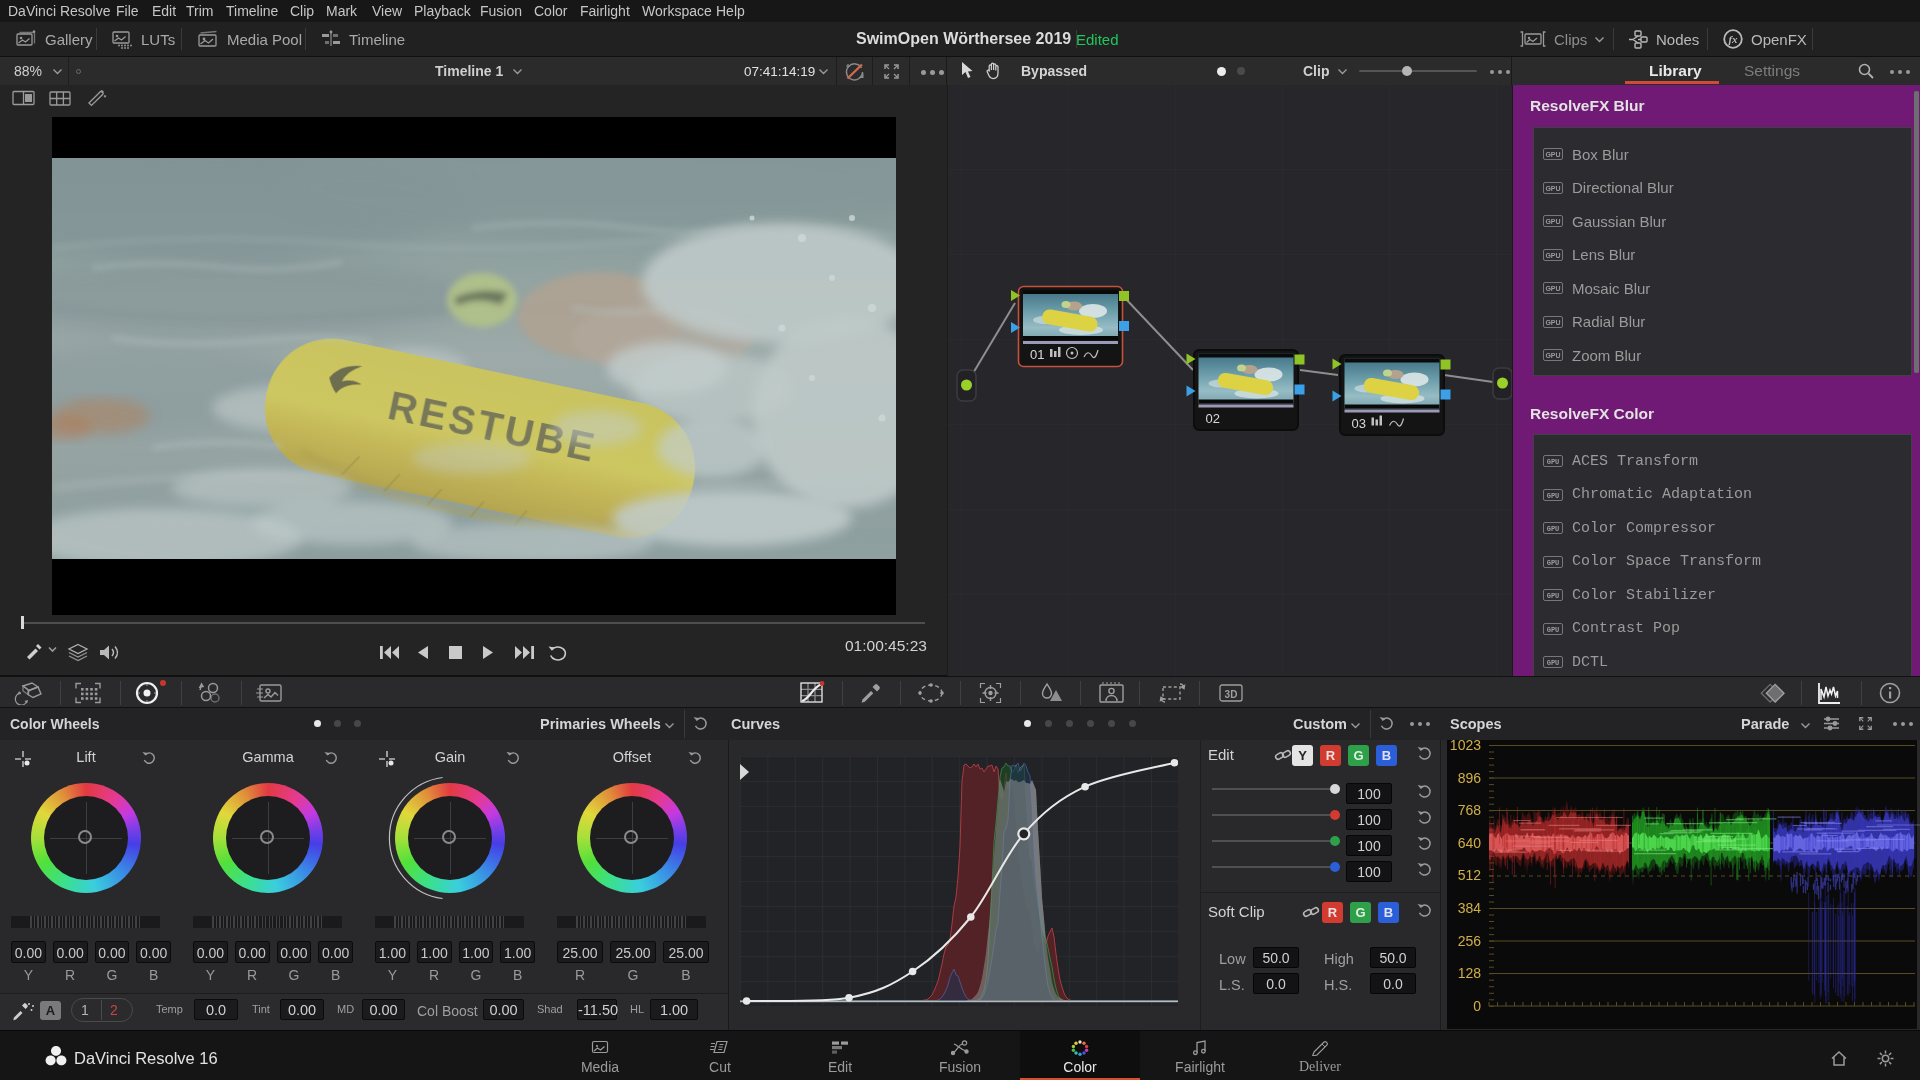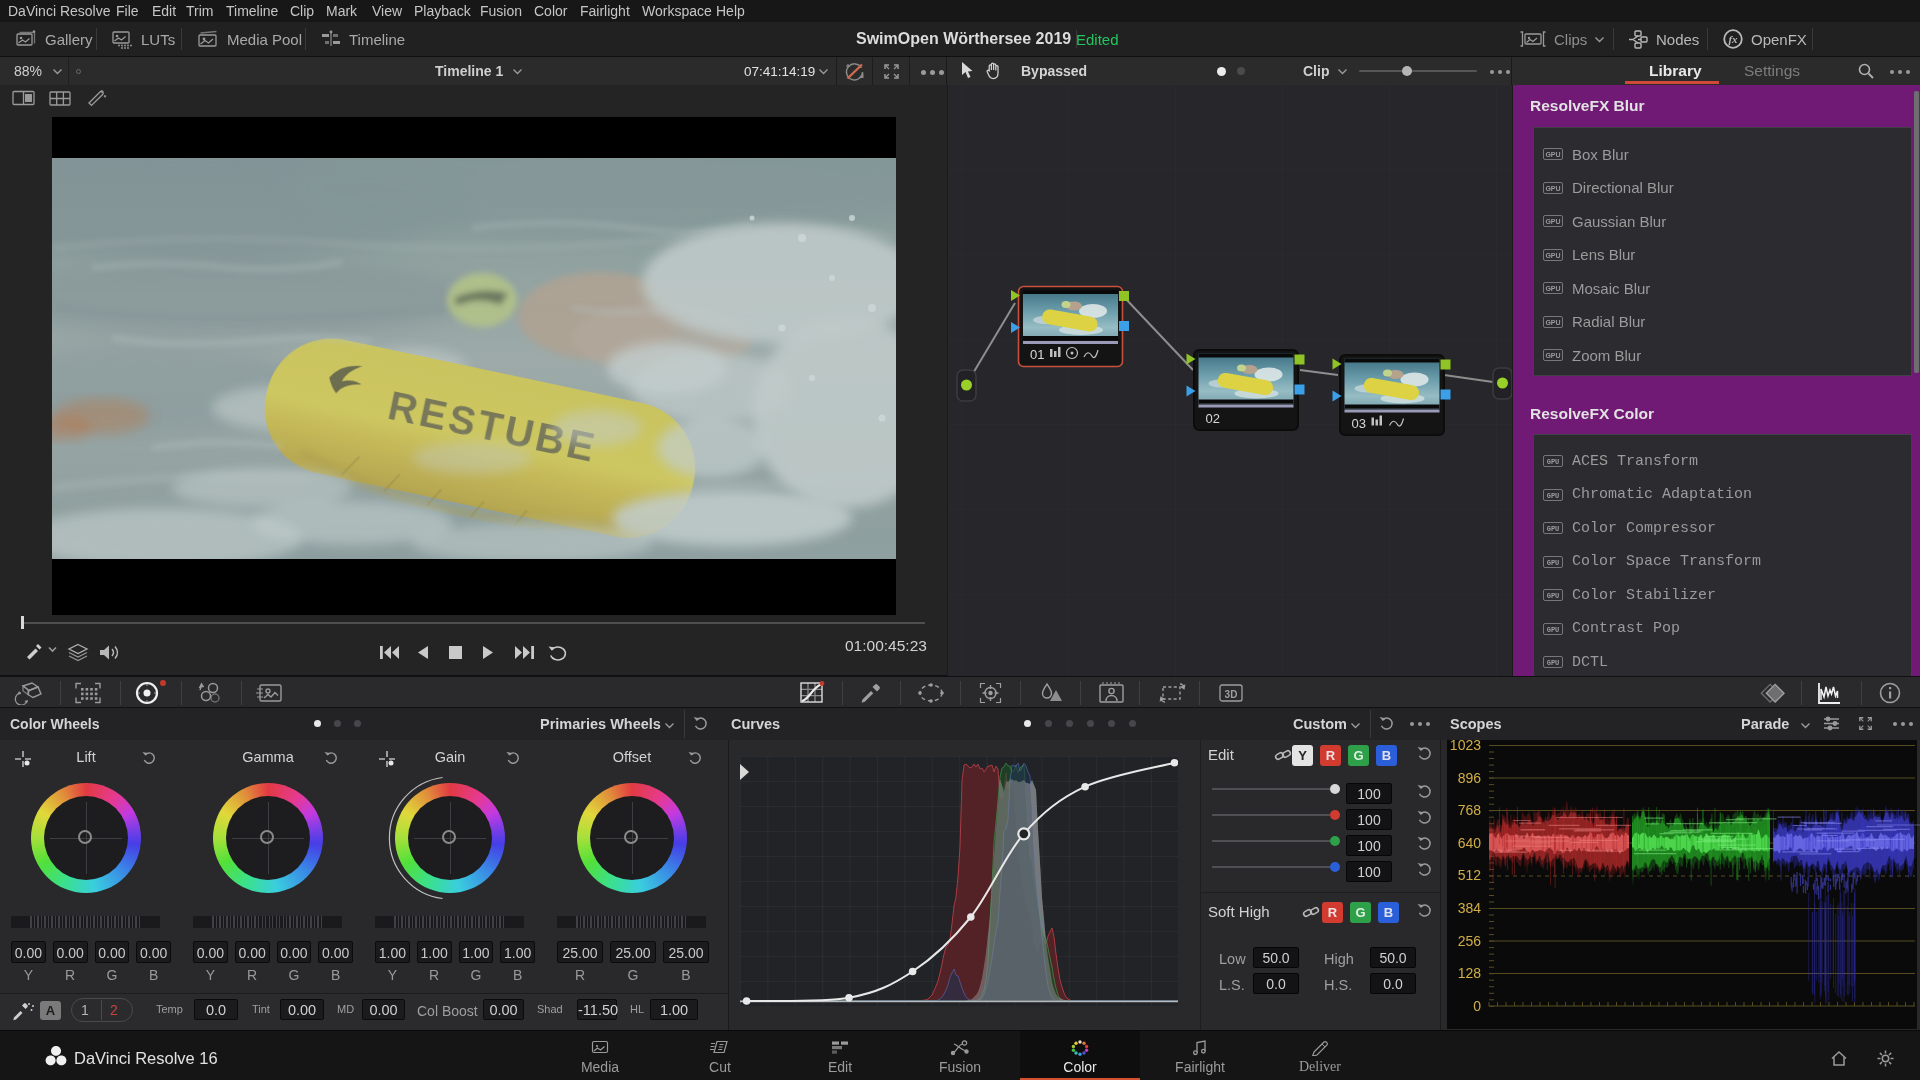--- a/index.html
+++ b/index.html
@@ -1082,21 +1082,21 @@
     <svg class="rsts" style="left:687px;top:95px" width="17" height="17" viewBox="0 0 17 17">
         <path d="M4.2 5.2 a5.5 5.5 0 1 1 -0.7 5.5" fill="none" stroke="#9a9a9a" stroke-width="1.5"></path>
         <path d="M1.5 2 L4.8 5.8 L8.5 3.4Z" fill="#9a9a9a"></path>
       </svg>
     <svg class="rsts" style="left:687px;top:121px" width="17" height="17" viewBox="0 0 17 17">
         <path d="M4.2 5.2 a5.5 5.5 0 1 1 -0.7 5.5" fill="none" stroke="#9a9a9a" stroke-width="1.5"></path>
         <path d="M1.5 2 L4.8 5.8 L8.5 3.4Z" fill="#9a9a9a"></path>
       </svg>
 
     <div style="position:absolute;left:471px;top:152px;width:241px;height:1px;background:#1e1e1e;"></div>
-    <span style="position:absolute;left:479px;top:163px;color:#d2d2d2;font-size:15px;">Soft High</span>
+    <span style="position:absolute;left:479px;top:163px;color:#d2d2d2;font-size:15px;">Soft Clip</span>
     <svg style="position:absolute;left:573px;top:164px" width="18" height="16" viewBox="0 0 18 16">
         <g fill="none" stroke="#b8b8b8" stroke-width="1.6">
           <rect x="1.5" y="6.5" width="8" height="5" rx="2.5" transform="rotate(-30 5.5 9)"></rect>
           <rect x="8.5" y="4.5" width="8" height="5" rx="2.5" transform="rotate(-30 12.5 7)"></rect>
         </g>
       </svg>
     <div class="ybtn" style="left:593px;top:162px;background:#d23b30;color:#f0e0e0;">R</div>
     <div class="ybtn" style="left:621px;top:162px;background:#2ea04a;color:#e0f0e0;">G</div>
     <div class="ybtn" style="left:649px;top:162px;background:#2b5fd9;color:#e0e0f0;">B</div>
     <svg class="rsts" style="left:687px;top:162px" width="17" height="17" viewBox="0 0 17 17">

